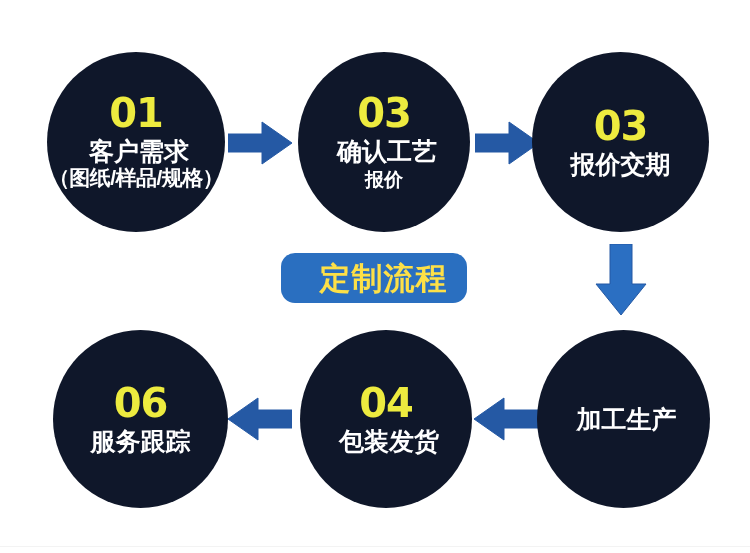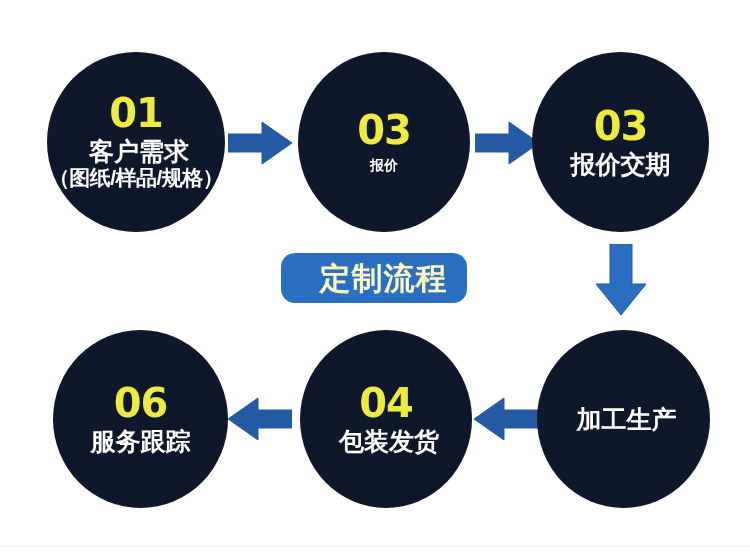--- a/index.html
+++ b/index.html
@@ -52,21 +52,21 @@
   }
   .step-line2 {
     color: #ffffff;
     font-size: 25px;
     font-weight: 700;
     line-height: 1.16;
     letter-spacing: 0px;
     white-space: nowrap;
   }
   .step-line2.small {
-    font-size: 14px;
+    font-size: 19px;
     margin-top: 3px;
   }
   .step-line2.paren {
     font-size: 21px;
     letter-spacing: -0.5px;
   }
 
   
   #step-01 { left: 47px;  top: 52px;  width: 178px; height: 180px; }
   #step-02 { left: 298px; top: 52px;  width: 172px; height: 180px; }
@@ -93,21 +93,21 @@
     top: 253px;
     width: 186px;
     height: 50px;
     background: #2a6fc0;
     border-radius: 14px;
     display: flex;
     align-items: center;
     justify-content: center;
   }
   #center-badge .badge-text {
-    color: #fef9c3;
+    color: #fde047;
     font-size: 31px;
     font-weight: 700;
     letter-spacing: 1px;
     line-height: 1;
     margin-left: 19px;
   }
 
   
   #bottom-rule {
     position: absolute;
@@ -130,20 +130,21 @@
   </div>
 
   <div class="arrow" id="arrow-1">
     <svg viewBox="0 0 64 50" width="64" height="50" aria-hidden="true">
       <polygon points="0,16 34,16 34,4 64,25 34,46 34,34 0,34" fill="#2559a4" stroke="#2559a4" stroke-width="1" stroke-linejoin="round"></polygon>
     </svg>
   </div>
 
   <div class="step" id="step-02">
     <div class="step-num">03</div>
+    <div class="step-line1">确认工艺</div>
     <div class="step-line2 small">报价</div>
   </div>
 
   <div class="arrow" id="arrow-2">
     <svg viewBox="0 0 64 50" width="64" height="50" aria-hidden="true">
       <polygon points="0,16 34,16 34,4 64,25 34,46 34,34 0,34" fill="#2559a4" stroke="#2559a4" stroke-width="1" stroke-linejoin="round"></polygon>
     </svg>
   </div>
 
   <div class="step" id="step-03">

